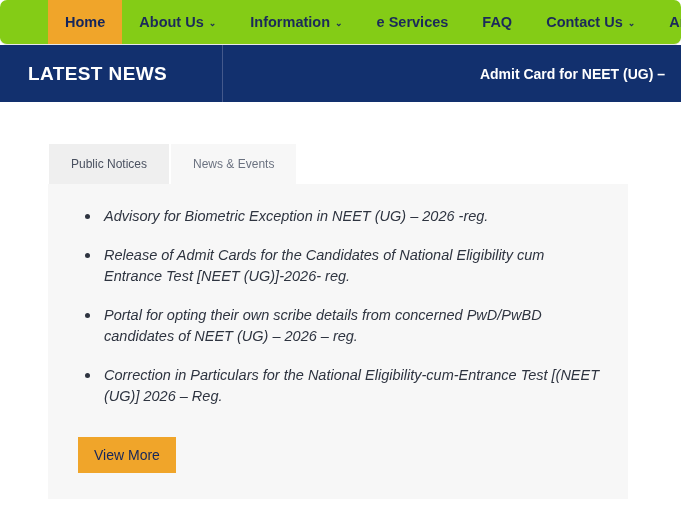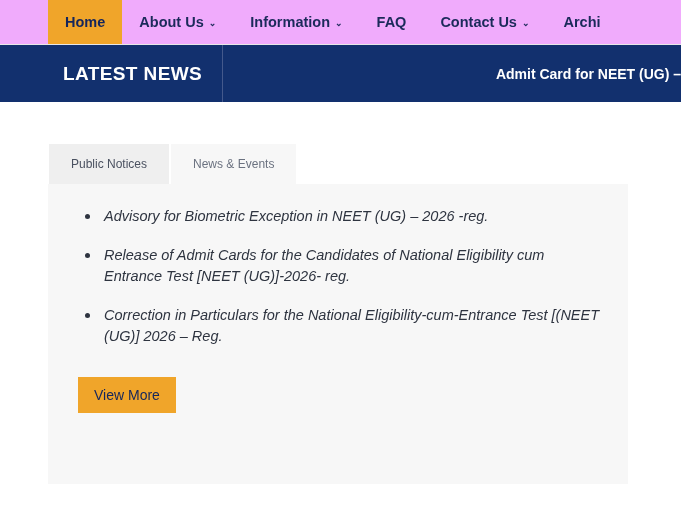--- a/index.html
+++ b/index.html
@@ -18,25 +18,26 @@
     width: 681px;
     height: 517px;
     background: #ffffff;
   }
 
   
   .navbar {
     display: flex;
     align-items: stretch;
     height: 45px;
-    background: #f0abfc;
+    background: #84cc16;
     border-bottom: 1px solid #e8e8e8;
     padding-left: 48px;
     box-sizing: border-box;
     overflow: hidden;
+    border-radius: 7px;
   }
   .nav-item {
     display: flex;
     align-items: center;
     padding: 0 17px;
     font-size: 14.5px;
     font-weight: bold;
     color: #1b2a5a;
     white-space: nowrap;
     cursor: pointer;
@@ -59,36 +60,36 @@
     display: flex;
     align-items: center;
     height: 57px;
     background: #12306e;
     color: #ffffff;
     overflow: hidden;
   }
   .news-label {
     width: 223px;
     box-sizing: border-box;
-    padding-left: 63px;
+    padding-left: 28px;
     font-size: 19px;
     font-weight: bold;
     letter-spacing: 0.4px;
     color: #ffffff;
     border-right: 1px solid #44598c;
     height: 57px;
     display: flex;
     align-items: center;
   }
   .news-ticker {
     flex: 1;
     display: flex;
     align-items: center;
     justify-content: flex-end;
-    padding-right: 0px;
+    padding-right: 16px;
     font-size: 14px;
     font-weight: bold;
     white-space: nowrap;
     overflow: hidden;
     height: 57px;
   }
 
   
   .content-area {
     padding: 36px 0 0 48px;
@@ -171,20 +172,23 @@
     </div>
     <div class="nav-item">
       <span>About Us</span>
       <span class="caret">⌄</span>
     </div>
     <div class="nav-item">
       <span>Information</span>
       <span class="caret">⌄</span>
     </div>
     <div class="nav-item">
+      <span>e Services</span>
+    </div>
+    <div class="nav-item">
       <span>FAQ</span>
     </div>
     <div class="nav-item">
       <span>Contact Us</span>
       <span class="caret">⌄</span>
     </div>
     <div class="nav-item">
       <span>Archi</span>
     </div>
   </div>
@@ -208,20 +212,23 @@
 
       <div class="panel">
         <ul class="notice-list">
           <li>
             <span>Advisory for Biometric Exception in NEET (UG) – 2026 -reg.</span>
           </li>
           <li>
             <span>Release of Admit Cards for the Candidates of National Eligibility cum Entrance Test [NEET (UG)]-2026- reg.</span>
           </li>
           <li>
+            <span>Portal for opting their own scribe details from concerned PwD/PwBD candidates of NEET (UG) – 2026 – reg.</span>
+          </li>
+          <li>
             <span>Correction in Particulars for the National Eligibility-cum-Entrance Test [(NEET (UG)] 2026 – Reg.</span>
           </li>
         </ul>
         <button class="view-more">View More</button>
       </div>
 
     </div>
   </div>
 
 </div>

